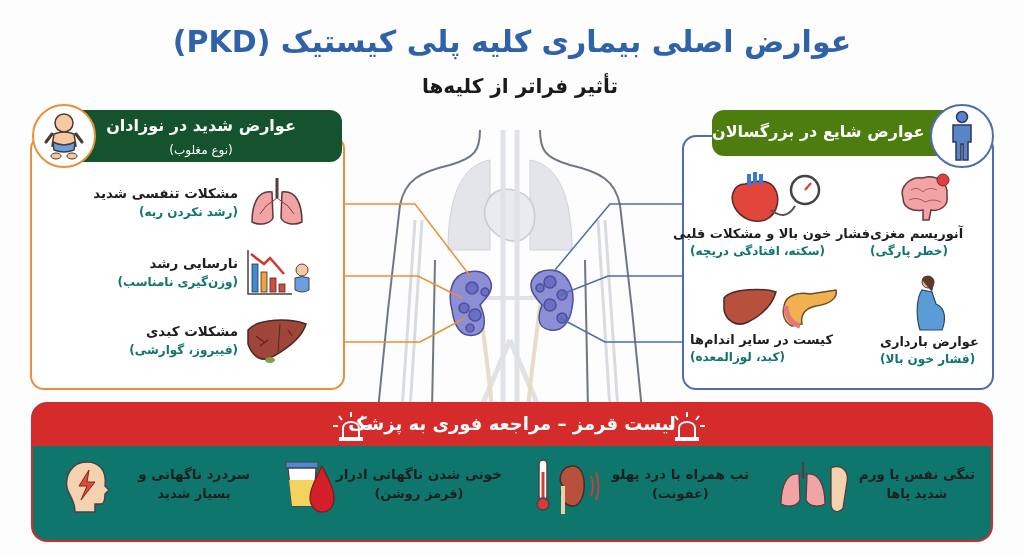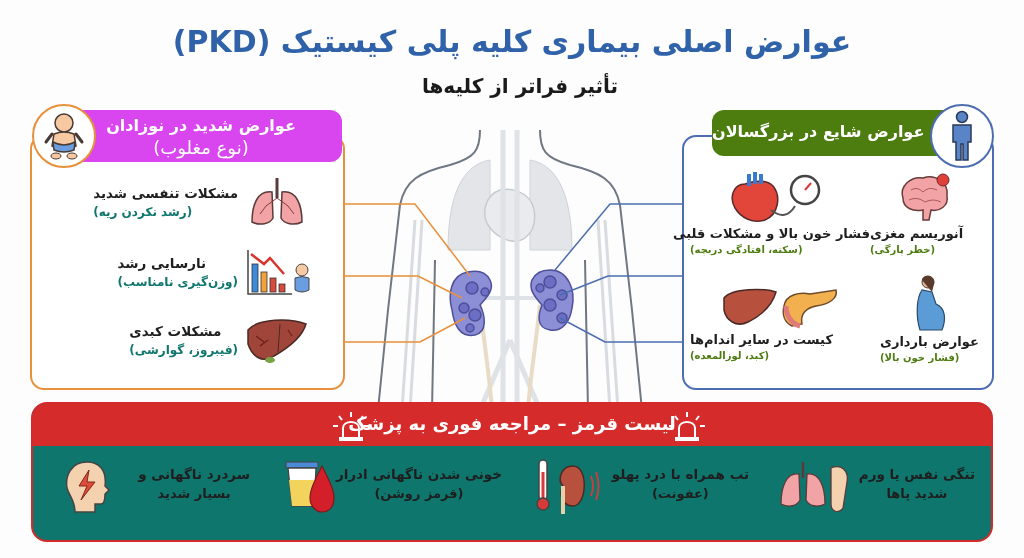--- a/index.html
+++ b/index.html
@@ -11,46 +11,46 @@
   .subtitle { position: absolute; top: 74px; left: 8px; width: 1024px; text-align: center; direction: rtl;
            font-size: 20px; font-weight: bold; color: #1a1a1a; }
 
   
   .body-svg { position: absolute; left: 340px; top: 110px; width: 340px; height: 300px; }
 
   
   .panel-left { position: absolute; left: 30px; top: 135px; width: 315px; height: 255px;
                 border: 2px solid #e8903a; border-radius: 14px; background: #fff; }
   .hdr-left { position: absolute; left: 60px; top: 110px; width: 282px; height: 52px;
-              background: #d946ef; border-radius: 12px; color: #fff; text-align: center; direction: rtl;
+              background: #14532d; border-radius: 12px; color: #fff; text-align: center; direction: rtl;
               padding-top: 6px; }
   .hdr-left .l1 { font-size: 16px; font-weight: bold; display: block; }
-  .hdr-left .l2 { font-size: 18px; display: block; margin-top: 2px; }
+  .hdr-left .l2 { font-size: 12px; display: block; margin-top: 8px; }
   .avatar-left { position: absolute; left: 32px; top: 104px; width: 64px; height: 64px; border-radius: 50%;
                  background: #fff; border: 2px solid #e8903a; display: flex; align-items: center; justify-content: center; }
 
   .l-item { position: absolute; left: 60px; width: 270px; height: 60px; direction: rtl; display: flex; align-items: center; }
-  .l-item .txt { position: absolute; right: 92px; text-align: left; }
+  .l-item .txt { position: absolute; right: 92px; text-align: right; }
   .l-item .t1 { font-size: 13.5px; font-weight: bold; display: block; white-space: nowrap; }
   .l-item .t2 { font-size: 12px; font-weight: bold; display: block; margin-top: 4px; white-space: nowrap; color: #0f766e; }
   .l-item .ico { position: absolute; right: 20px; top: 2px; width: 66px; height: 56px; }
 
   
   .panel-right { position: absolute; left: 682px; top: 135px; width: 312px; height: 255px;
                  border: 2px solid #4c6db0; border-radius: 14px; background: #fff; }
   .hdr-right { position: absolute; left: 712px; top: 110px; width: 250px; height: 46px;
                background: #4d7c0f; border-radius: 12px; color: #fff; text-align: left; direction: rtl;
                font-size: 16px; font-weight: bold; padding-top: 12px; padding-right: 30px; }
   .avatar-right { position: absolute; left: 930px; top: 104px; width: 64px; height: 64px; border-radius: 50%;
                   background: #fff; border: 2px solid #4c6db0; display: flex; align-items: center; justify-content: center; }
 
   .r-item { position: absolute; text-align: left; direction: rtl; }
   .r-item .ico { display: block; margin: 0 auto; }
   .r-item .t1 { font-size: 13px; font-weight: bold; display: block; margin-top: 2px; white-space: nowrap; }
-  .r-item .t2 { font-size: 10px; font-weight: bold; display: block; margin-top: 3px; white-space: nowrap; color: #4d7c0f; }
+  .r-item .t2 { font-size: 12px; font-weight: bold; display: block; margin-top: 3px; white-space: nowrap; color: #0f766e; }
 
   
   .red-box { position: absolute; left: 31px; top: 402px; width: 962px; height: 140px;
              border: 2px solid #d42a2a; border-radius: 16px; background: #0f766e; overflow: hidden; }
   .red-bar { position: absolute; left: 0; top: 0; width: 100%; height: 42px; background: #d52b2b; }
   .red-title { position: absolute; left: 0; top: 9px; width: 100%; text-align: center; direction: rtl;
                color: #fff; font-size: 18px; font-weight: bold; }
   .alarm { position: absolute; top: 6px; width: 40px; height: 32px; }
 
   .rl-item { position: absolute; top: 52px; height: 80px; direction: rtl; }

